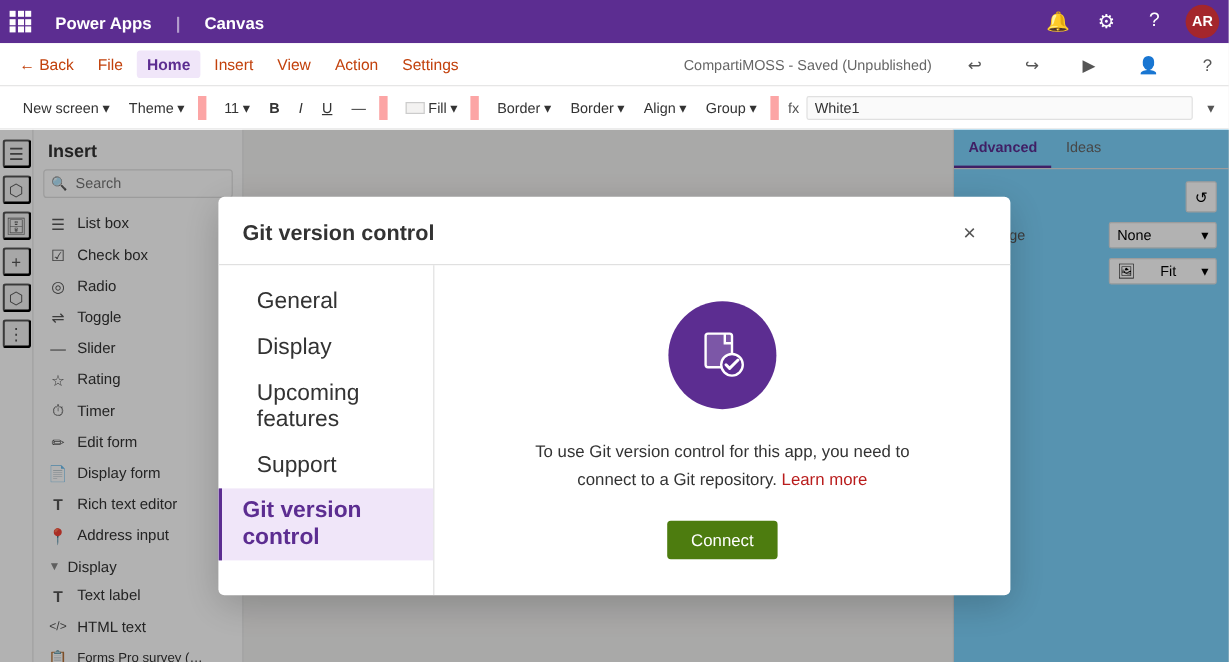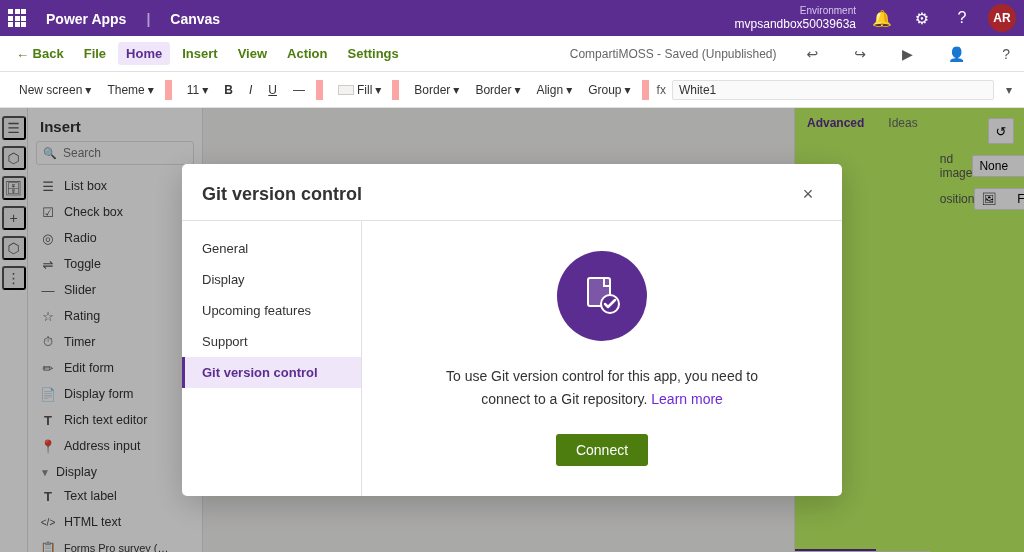--- a/index.html
+++ b/index.html
@@ -15,21 +15,21 @@
     .top-bar-right { margin-left: auto; display: flex; align-items: center; gap: 12px; font-size: 12px; }
     .env-info { display: flex; flex-direction: column; align-items: flex-end; line-height: 1.2; }
     .env-label { font-size: 10px; color: #d9c7ed; }
     .icon-btn { background: none; border: none; color: white; cursor: pointer; font-size: 16px; display: flex; align-items: center; justify-content: center; width: 28px; height: 28px; border-radius: 3px; }
     .avatar { width: 28px; height: 28px; border-radius: 50%; background: #a4262c; color: white; display: flex; align-items: center; justify-content: center; font-size: 12px; font-weight: 600; }
 
     
     .menu-bar {
       display: flex; align-items: center; background: white; height: 36px; padding: 0 8px; border-bottom: 1px solid #e0e0e0; gap: 4px;
     }
-    .menu-btn { background: none; border: none; cursor: pointer; padding: 4px 8px; font-size: 13px; border-radius: 3px; color: #4d7c0f; font-weight: bold; }
+    .menu-btn { background: none; border: none; cursor: pointer; padding: 4px 8px; font-size: 13px; border-radius: 3px; color: #c2410c; }
     .menu-btn:hover, .menu-btn.active { background: #f0e6f9; color: #5c2d91; }
     .menu-btn.active { font-weight: 600; }
     .menu-bar-right { margin-left: auto; display: flex; align-items: center; gap: 24px; }
     .save-status { font-size: 12px; color: #666; }
     .toolbar-icon-btn { background: none; border: none; cursor: pointer; padding: 4px 6px; font-size: 14px; color: #555; border-radius: 3px; }
 
     
     .toolbar {
       display: flex; align-items: center; background: white; height: 36px; padding: 0 8px; border-bottom: 1px solid #e0e0e0; gap: 4px;
     }
@@ -57,47 +57,47 @@
     .sidebar-category .arrow { font-size: 10px; color: #888; }
 
     
     .icon-bar { width: 28px; background: white; border-right: 1px solid #e0e0e0; display: flex; flex-direction: column; align-items: center; padding-top: 8px; gap: 6px; }
     .icon-bar-btn { width: 24px; height: 24px; display: flex; align-items: center; justify-content: center; cursor: pointer; border-radius: 3px; color: #555; font-size: 14px; }
 
     
     .canvas-area { flex: 1; background: #f3f2f1; position: relative; overflow: hidden; }
 
     
-    .right-panel { width: 230px; background: #bef264; border-left: 1px solid #e0e0e0; display: flex; flex-direction: row; }
+    .right-panel { width: 230px; background: #7dd3fc; border-left: 1px solid #e0e0e0; display: flex; flex-direction: column; }
     .right-panel-tabs { display: flex; border-bottom: 1px solid #e0e0e0; }
     .rp-tab { padding: 8px 12px; font-size: 12px; color: #666; cursor: pointer; border-bottom: 2px solid transparent; }
     .rp-tab.active { color: #5c2d91; border-bottom-color: #5c2d91; font-weight: 600; }
     .rp-content { padding: 10px; flex: 1; overflow-y: auto; }
     .rp-row { display: flex; align-items: center; justify-content: space-between; margin-bottom: 8px; }
     .rp-label { font-size: 12px; color: #555; }
     .rp-select { font-size: 12px; border: 1px solid #e0e0e0; border-radius: 2px; padding: 3px 6px; background: white; cursor: pointer; display: flex; align-items: center; gap: 16px; min-width: 90px; justify-content: space-between; }
     .rp-icon-btn { width: 26px; height: 26px; border: 1px solid #e0e0e0; border-radius: 2px; background: white; cursor: pointer; display: flex; align-items: center; justify-content: center; font-size: 13px; }
 
     
     .overlay { position: absolute; top: 0; left: 0; right: 0; bottom: 0; background: rgba(0,0,0,0.3); z-index: 100; display: flex; align-items: center; justify-content: center; }
 
     
     .modal { background: white; border-radius: 5px; box-shadow: 0 8px 32px rgba(0,0,0,0.2); display: flex; flex-direction: column; width: 660px; max-height: 480px; overflow: hidden; }
     .modal-header { display: flex; align-items: center; justify-content: space-between; padding: 16px 20px 12px; border-bottom: 1px solid #e0e0e0; }
     .modal-title { font-size: 18px; font-weight: 600; color: #333; }
     .modal-close { background: none; border: none; cursor: pointer; font-size: 18px; color: #555; width: 28px; height: 28px; display: flex; align-items: center; justify-content: center; border-radius: 3px; }
     .modal-body { display: flex; flex: 1; min-height: 0; }
     .settings-nav { width: 180px; border-right: 1px solid #e0e0e0; padding: 12px 0; flex-shrink: 0; }
-    .settings-nav-item { padding: 8px 20px; font-size: 13px; cursor: pointer; color: #333; }
+    .settings-nav-item { padding: 8px 32px; font-size: 19px; cursor: pointer; color: #333; }
     .settings-nav-item.active { background: #f0e6f9; color: #5c2d91; font-weight: 600; border-left: 3px solid #5c2d91; padding-left: 17px; }
     .settings-content { flex: 1; display: flex; flex-direction: column; align-items: center; justify-content: center; padding: 30px; text-align: center; }
     .git-icon-circle { width: 90px; height: 90px; border-radius: 50%; background: #5c2d91; display: flex; align-items: center; justify-content: center; margin-bottom: 24px; }
     .git-icon-circle svg { width: 48px; height: 48px; }
     .settings-desc { font-size: 14px; color: #333; line-height: 1.6; margin-bottom: 24px; max-width: 320px; }
-    .settings-desc a { color: #6d28d9; text-decoration: none; }
+    .settings-desc a { color: #b91c1c; text-decoration: none; }
     .connect-btn { background: #4d7c0f; color: white; border: none; border-radius: 3px; padding: 8px 20px; font-size: 14px; cursor: pointer; font-weight: 400; }
   </style>
 </head>
 <body>
 
 <div class="top-bar">
   <div class="top-bar-logo">
     <div class="grid-icon">
       <span></span>
         <span></span>
@@ -107,24 +107,20 @@
         <span></span>
       <span></span>
         <span></span>
         <span></span>
     </div>
     <span>Power Apps</span>
     <span style="color:#b39dcc">|</span>
     <span>Canvas</span>
   </div>
   <div class="top-bar-right">
-    <div class="env-info">
-      <span class="env-label">Environment</span>
-      <span>mvpsandbox5003963a</span>
-    </div>
     <button class="icon-btn">🔔</button>
     <button class="icon-btn">⚙</button>
     <button class="icon-btn">?</button>
     <div class="avatar">AR</div>
   </div>
 </div>
 
 <div class="menu-bar">
   <button class="menu-btn">← Back</button>
   <button class="menu-btn">File</button>

